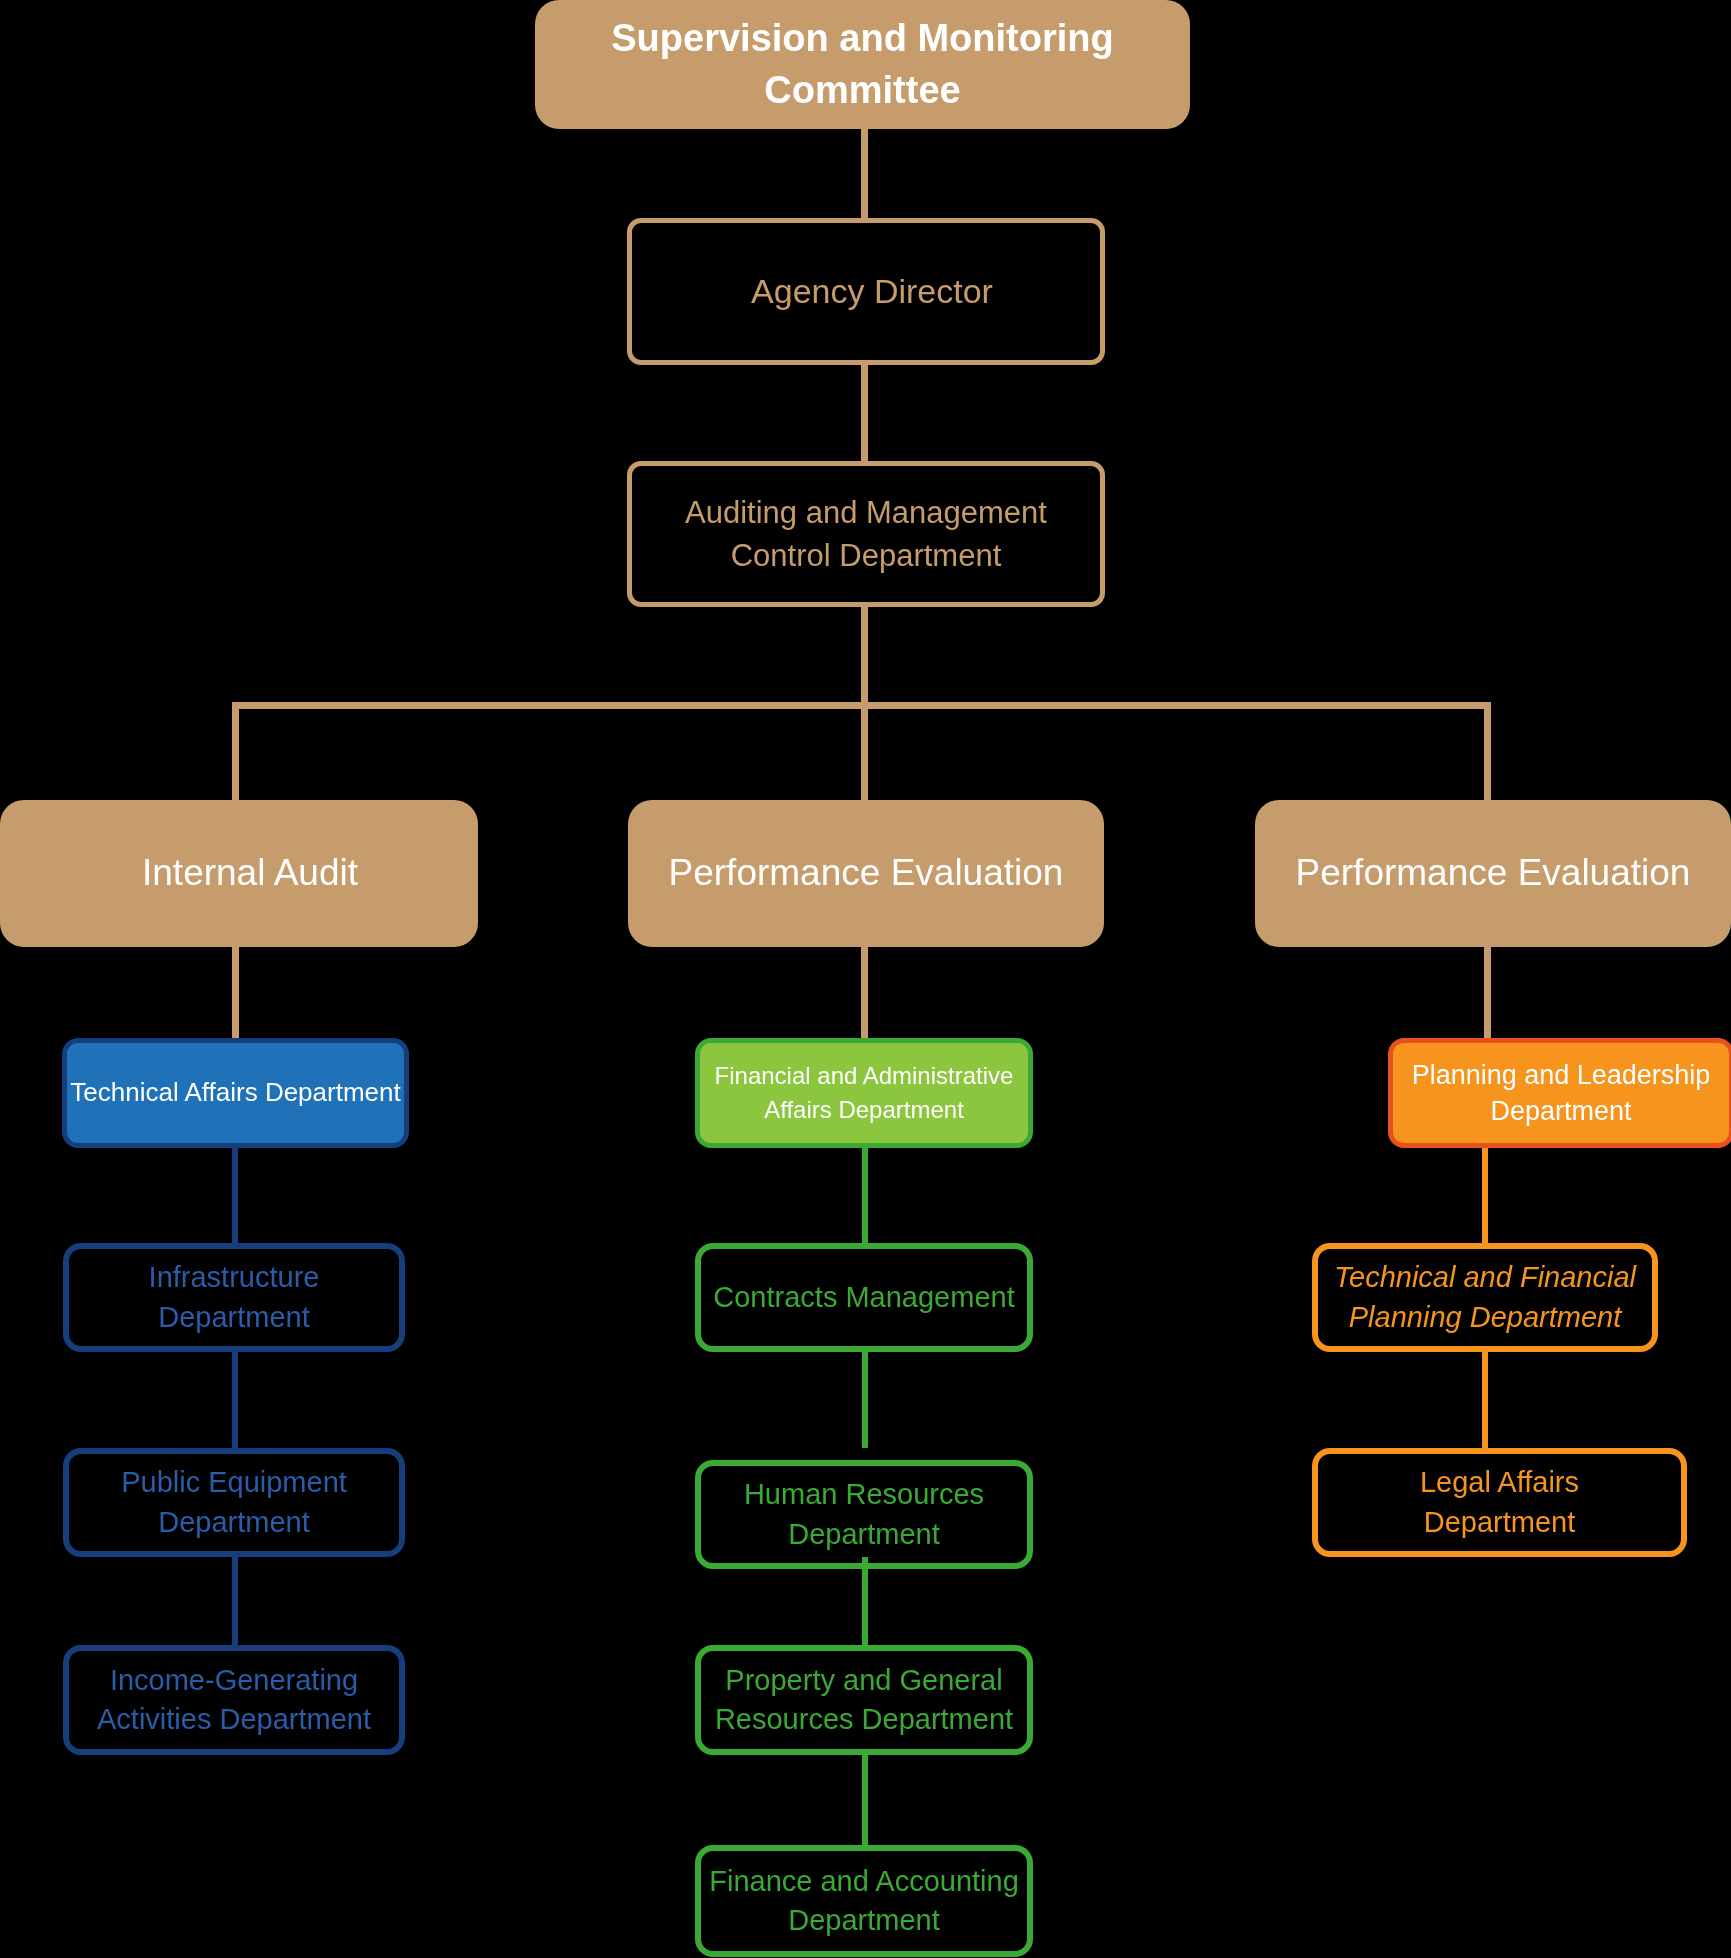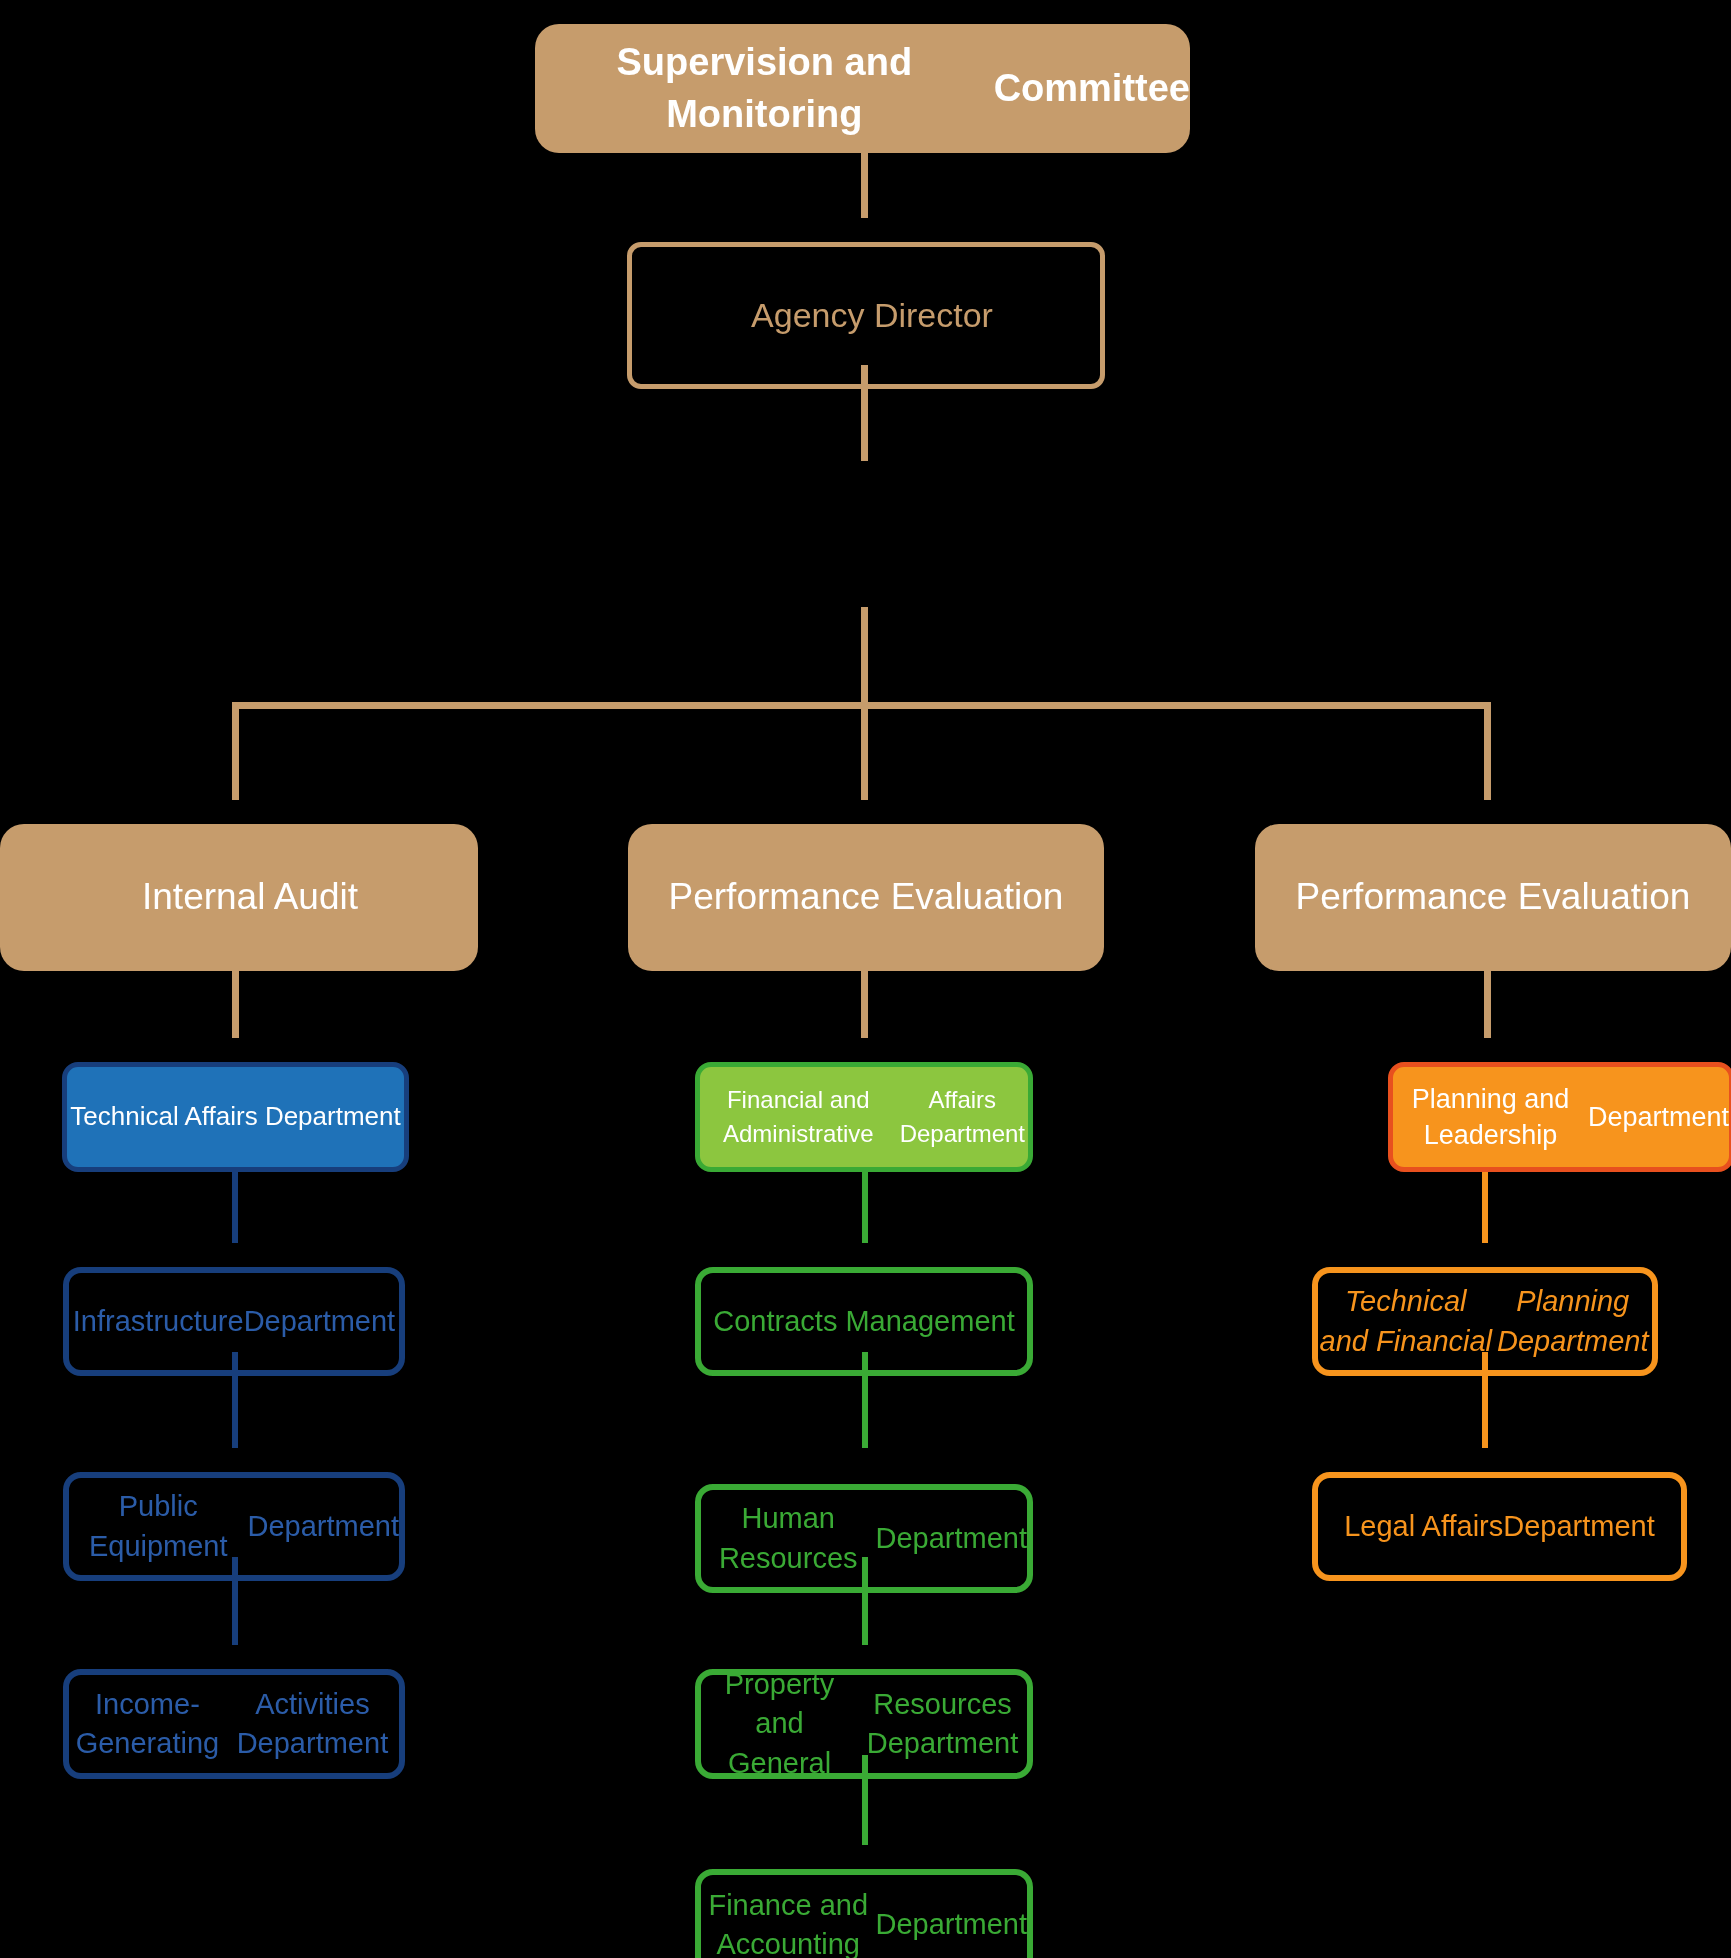--- a/index.html
+++ b/index.html
@@ -7,27 +7,26 @@
     position: relative;
     width: 1731px;
     height: 1958px;
     background: #000000;
     font-family: "Liberation Sans", "DejaVu Sans", sans-serif;
     overflow: hidden;
   }
   .node {
     position: absolute;
     display: flex;
-    flex-direction: row;
+    flex-direction: column;
     align-items: center;
     justify-content: center;
     text-align: center;
     box-sizing: border-box;
     line-height: 1.3;
-    margin-top: 24px;
   }
   
   .fill-tan   { background: #C69C6C; color: #FFFFFF; border-radius: 24px; }
   .outline-tan{ background: transparent; color: #C69C6C; border: 5px solid #C69C6C; border-radius: 14px; }
   
   .fill-blue   { background: #1F72B8; color: #FFFFFF; border: 5px solid #173E7C; border-radius: 16px; }
   .outline-blue{ background: transparent; color: #2B5CA8; border: 6px solid #173E7C; border-radius: 18px; }
   
   .fill-green   { background: #8CC63F; color: #FFFFFF; border: 5px solid #3AAA35; border-radius: 16px; }
   .outline-green{ background: transparent; color: #3AAA35; border: 6px solid #3AAA35; border-radius: 18px; }
@@ -80,20 +79,24 @@
 
   <div class="node fill-tan t-committee" style="left:535px; top:0px; width:655px; height:129px;">
       <div>Supervision and Monitoring</div>
       <div>Committee</div>
     </div>
 
   <div class="node outline-tan t-director" style="left:627px; top:218px; width:478px; height:147px;padding-left:12px;">
       <div>Agency Director</div>
     </div>
 
+  <div class="node outline-tan t-audit" style="left:627px; top:461px; width:478px; height:146px;">
+      <div>Auditing and Management</div>
+      <div>Control Department</div>
+    </div>
 
   <div class="node fill-tan t-branch" style="left:0px; top:800px; width:478px; height:147px;padding-left:22px;">
       <div>Internal Audit</div>
     </div>
 
   <div class="node fill-tan t-branch" style="left:628px; top:800px; width:476px; height:147px;">
       <div>Performance Evaluation</div>
     </div>
 
   <div class="node fill-tan t-branch" style="left:1255px; top:800px; width:476px; height:147px;">

